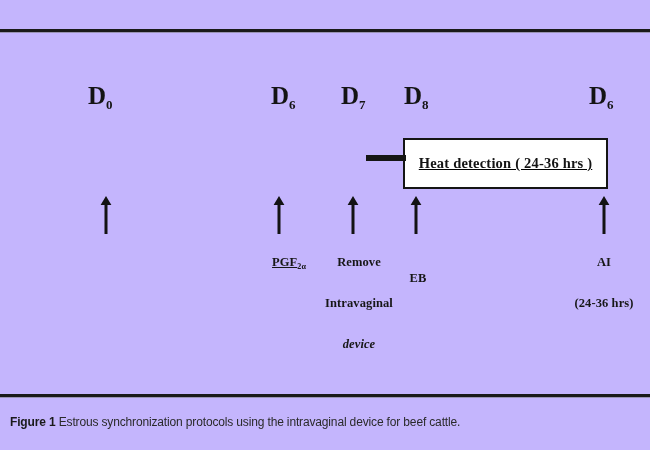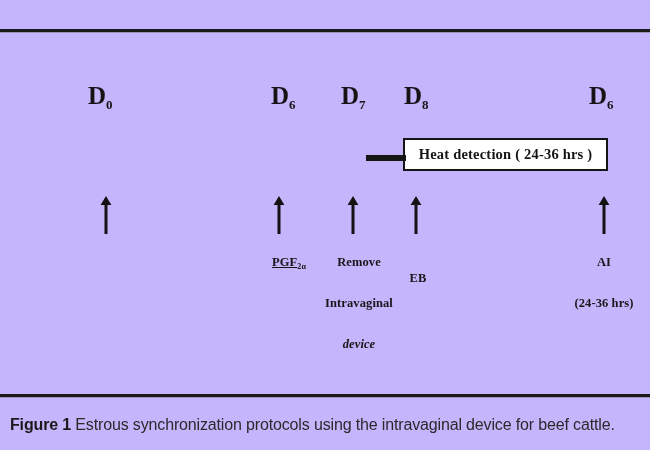--- a/index.html
+++ b/index.html
@@ -95,21 +95,21 @@
   }
   .annot.center { transform: translateX(-50%); }
 
   
   .caption {
     position: absolute;
     left: 10px;
     top: 415px;
     width: 636px;
     font-family: "Liberation Sans", "DejaVu Sans", sans-serif;
-    font-size: 16px;
+    font-size: 12px;
     color: #2a2a2a;
     letter-spacing: -0.15px;
     line-height: 1.2;
     white-space: nowrap;
   }
   .caption .cap-num {
     font-weight: bold;
     color: #1a1a1a;
   }
 </style>
@@ -134,21 +134,21 @@
 
   <div class="day-label" style="left:404px; top:83px;">
     <span>D</span><span class="sub">8</span>
   </div>
 
   <div class="day-label" style="left:589px; top:83px;">
     <span>D</span><span class="sub">6</span>
   </div>
 
 
-  <div class="tl-box" style="left:403px; top:138px; width:205px; height:33px;">
+  <div class="tl-box" style="left:403px; top:138px; width:205px; height:51px;text-decoration:underline;">
     <span class="tl-box-text">Heat detection ( 24-36 hrs )</span>
   </div>
 
   <div class="connector" style="left:366px; top:155px; width:40px; height:6px;"></div>
 
   <div class="arrow" style="left:99px; top:196px;">
     <svg width="14" height="38" viewBox="0 0 14 38">
       <path d="M7 0 L12.4 9 L8.5 9 L8.5 38 L5.5 38 L5.5 9 L1.6 9 Z" fill="#131313"></path>
     </svg>
   </div>

